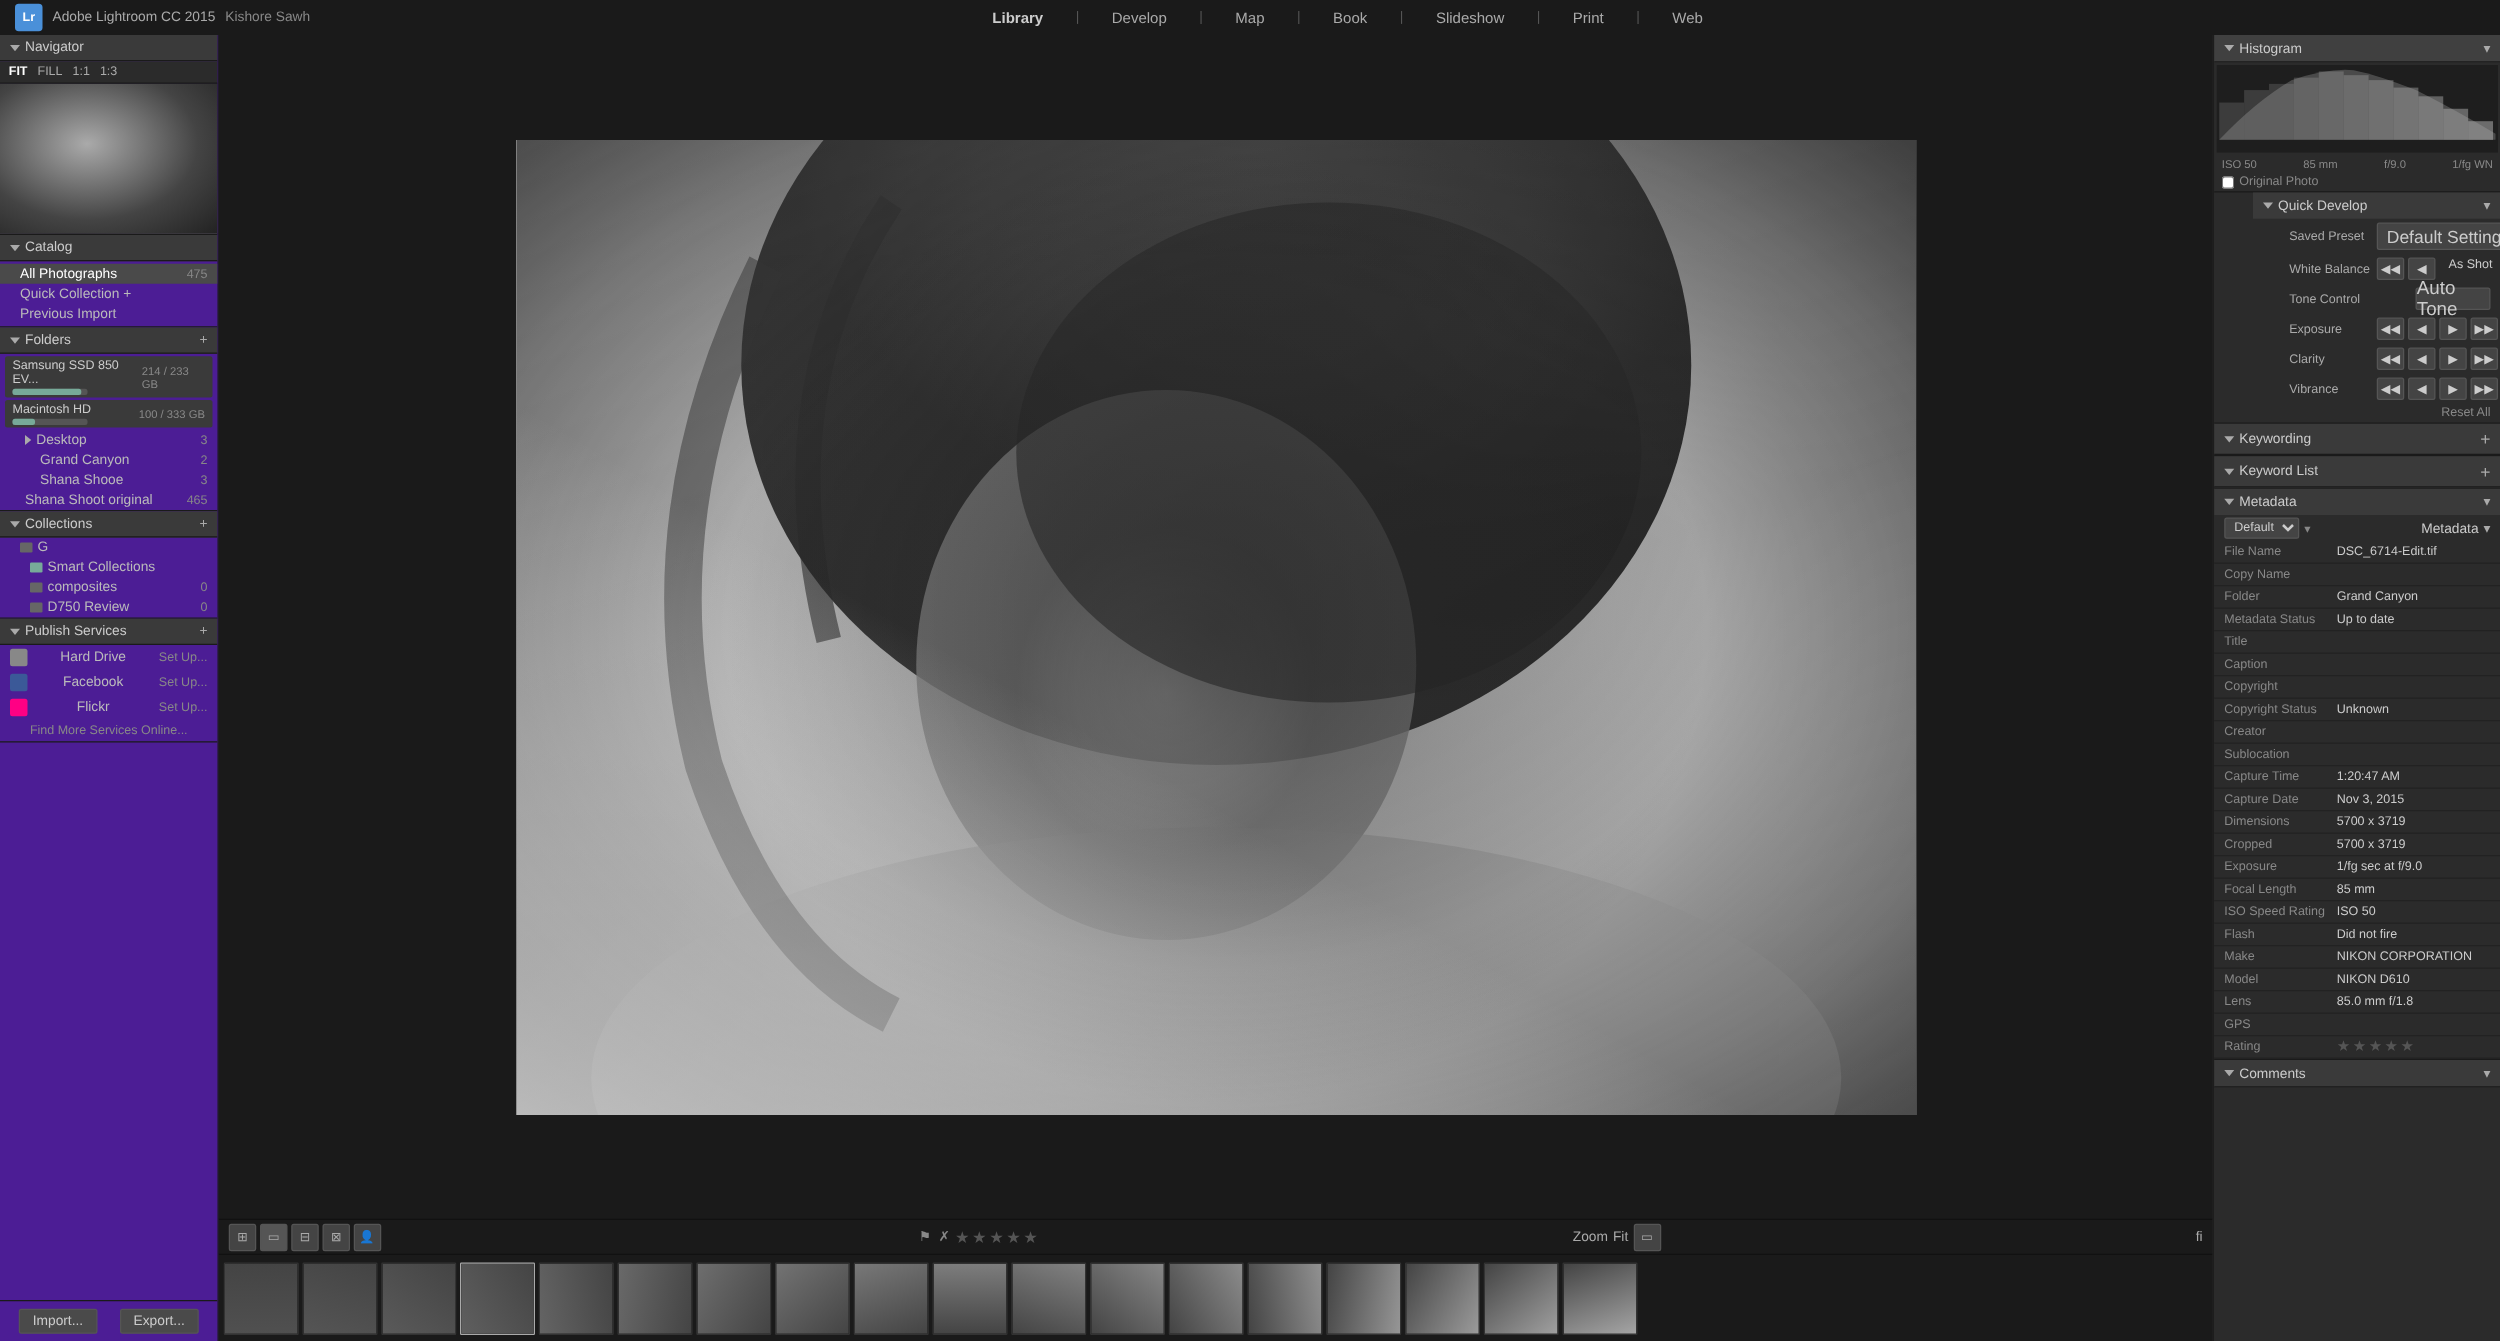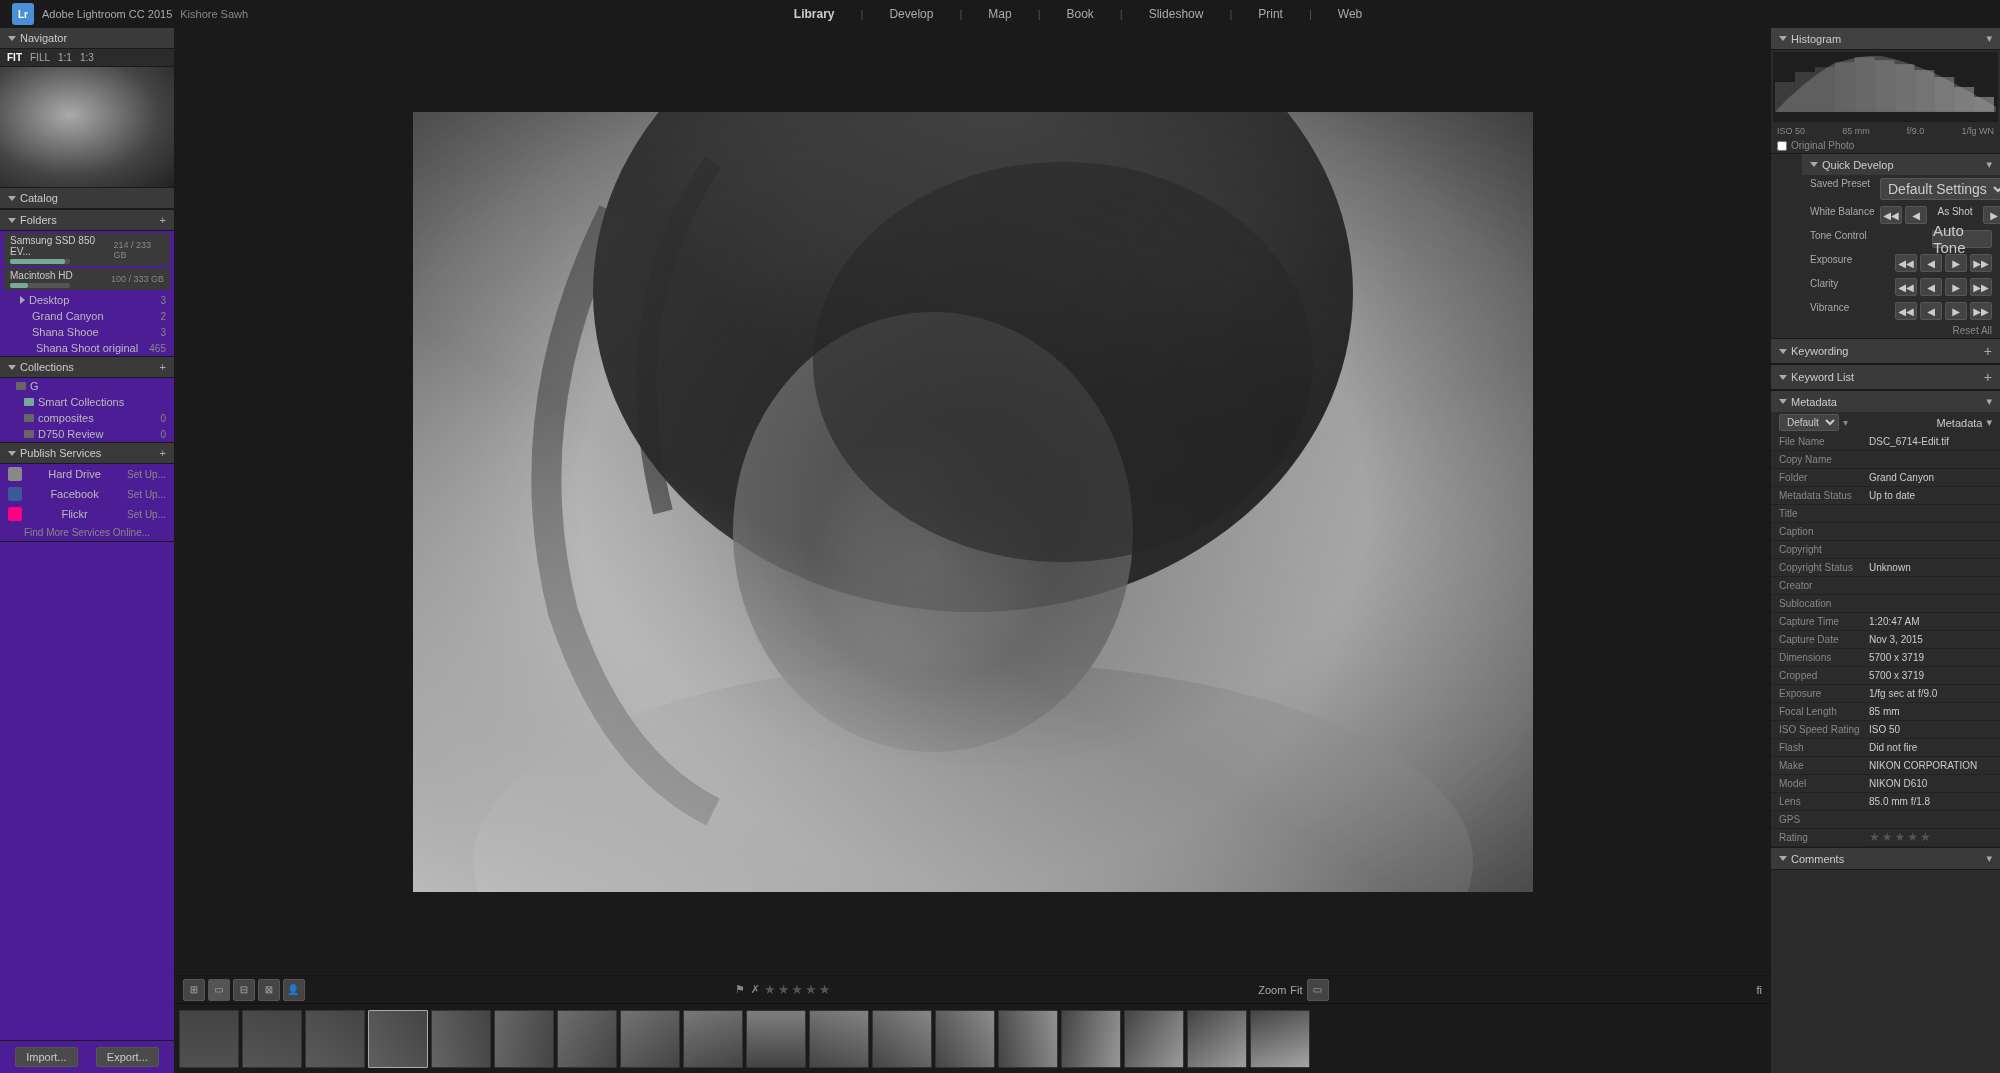--- a/index.html
+++ b/index.html
@@ -414,25 +414,26 @@
       padding: 4px 8px;
       font-size: 11px;
       color: #ccc;
       display: flex;
       justify-content: space-between;
       align-items: center;
       cursor: pointer;
     }
     .qd-row {
       display: flex;
-      align-items: flex-start;
+      align-items: center;
       justify-content: space-between;
       padding: 3px 8px;
       font-size: 10px;
       color: #aaa;
+      margin-left: 21px;
     }
     .qd-label {
       min-width: 70px;
       color: #aaa;
     }
     .qd-controls {
       display: flex;
       gap: 3px;
     }
     .qd-btn {
@@ -668,20 +669,32 @@
       </div>
     </div>
 
     <div class="section">
       <div class="panel-header">
         <div class="panel-header-left">
           <div class="triangle"></div>
           <span>Catalog</span>
         </div>
       </div>
+      <div class="section-items">
+        <div class="section-item active">
+          <span class="section-item-label">All Photographs</span>
+          <span class="section-item-count">475</span>
+        </div>
+        <div class="section-item">
+          <span class="section-item-label">Quick Collection +</span>
+        </div>
+        <div class="section-item">
+          <span class="section-item-label">Previous Import</span>
+        </div>
+      </div>
     </div>
 
     <div class="section">
       <div class="panel-header">
         <div class="panel-header-left">
           <div class="triangle"></div>
           <span>Folders</span>
         </div>
         <span style="color:#aaa">+</span>
       </div>
@@ -712,21 +725,21 @@
         <span style="margin-left:auto;color:#888;font-size:10px">3</span>
       </div>
       <div class="folder-item" style="padding-left:32px">
         <span>Grand Canyon</span>
         <span style="margin-left:auto;color:#888;font-size:10px">2</span>
       </div>
       <div class="folder-item" style="padding-left:32px">
         <span>Shana Shooe</span>
         <span style="margin-left:auto;color:#888;font-size:10px">3</span>
       </div>
-      <div class="folder-item" style="padding-left:36px">
+      <div class="folder-item" style="padding-left:20px">
         <span>Shana Shoot original</span>
         <span style="margin-left:auto;color:#888;font-size:10px">465</span>
       </div>
     </div>
 
     <div class="section">
       <div class="panel-header">
         <div class="panel-header-left">
           <div class="triangle"></div>
           <span>Collections</span>

